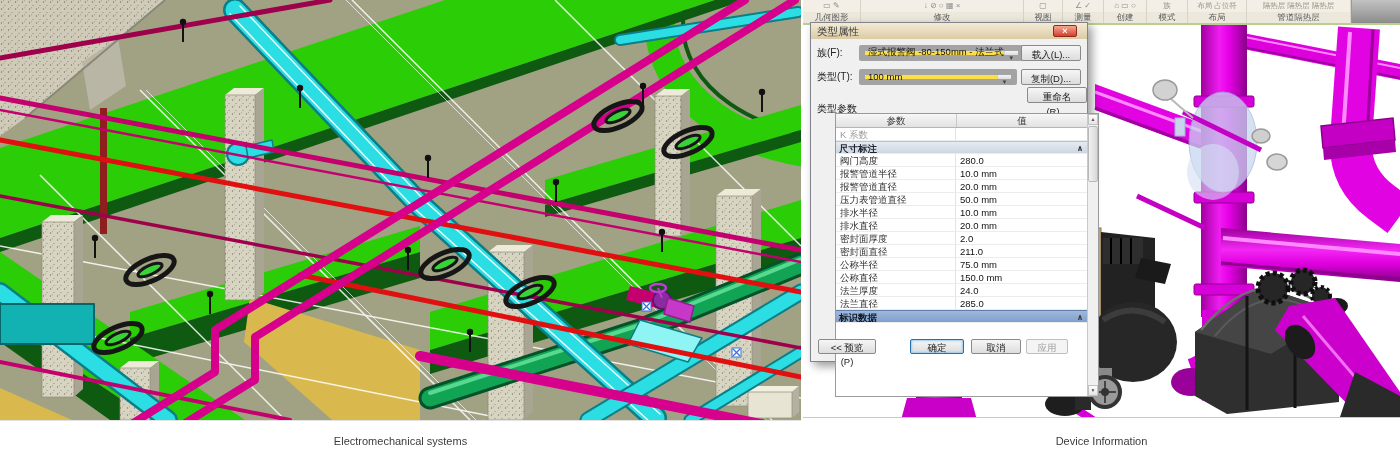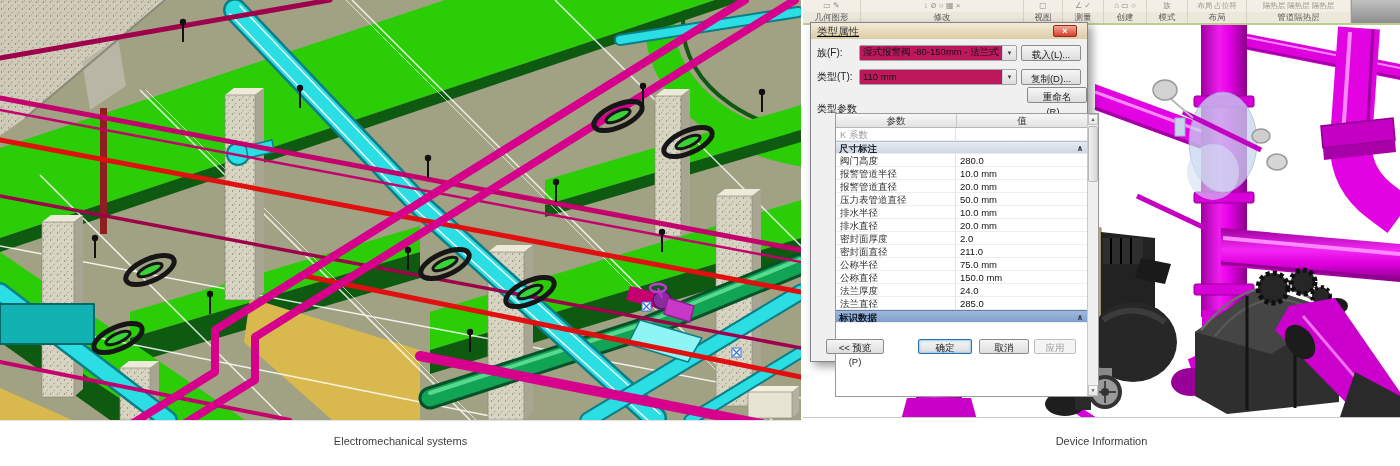--- a/index.html
+++ b/index.html
@@ -18,30 +18,30 @@
   .rgroup{display:flex;flex-direction:column;border-right:1px solid #D8D3C6;overflow:hidden;}
   .ricons{height:12px;line-height:12px;font-size:8px;color:#8C8C8C;text-align:center;white-space:nowrap;overflow:hidden;}
   .rminis{height:12px;line-height:12px;font-size:7.5px;color:#9A968A;text-align:center;white-space:nowrap;overflow:hidden;}
   .rlabel{height:11px;line-height:11px;font-size:8.5px;color:#5A5A5A;text-align:center;background:#EDE8DC;white-space:nowrap;overflow:hidden;}
   .g0{width:57px}.g1{width:162px}.g2{width:38px}.g3{width:40px}.g4{width:42px}.g5{width:40px}.g6{width:58px}.g7{width:103px}
   .rfill{flex:1;background:linear-gradient(#C2C2C2,#8C8C8C);border-left:1px solid #9a9a9a;}
   
   .viewport{position:absolute;left:0;top:25px;width:597px;height:393px;background:#fff;border-bottom:1px solid #C8C8C8;box-sizing:border-box;}
   
   .dialog{position:absolute;left:7px;top:22px;width:278px;height:340px;background:#F0F0F0;
-          border:1px solid #83838B;box-shadow:4px 4px 9px rgba(0,0,0,.4);box-sizing:border-box;z-index:5;text-decoration:underline;}
+          border:1px solid #83838B;box-shadow:4px 4px 9px rgba(0,0,0,.4);box-sizing:border-box;z-index:5;}
   .dlg-title{height:16px;line-height:16px;background:linear-gradient(#F4EBD7,#DCCBA4);
              border-bottom:1px solid #C9B econ88;font-size:10.5px;color:#3a3a3a;padding-left:6px;position:relative;}
   .dlg-close{position:absolute;right:10px;top:2px;width:24px;height:12px;border-radius:2px;
              background:linear-gradient(#F2A893,#D5402E);border:1px solid #93291C;color:#fff;
              font-size:9px;line-height:11px;text-align:center;font-weight:bold;box-sizing:border-box;cursor:pointer;}
   .dlg-body{position:relative;height:324px;padding:8px 6px;}
   .frow{position:absolute;left:6px;right:6px;height:17px;display:flex;align-items:center;}
   .frow .flabel{width:42px;font-size:10px;color:#222;}
-  .combo{flex:0 0 158px;height:16px;background:#be185d;border:1px solid #a3a3a3;border-radius:2px;
+  .combo{flex:0 0 158px;height:16px;background:#fde047;border:6px solid #a3a3a3;border-radius:2px;
          display:flex;align-items:center;font-size:9.5px;color:#111;box-sizing:border-box;cursor:pointer;}
   .combo .cval{flex:1;padding-left:3px;white-space:nowrap;overflow:hidden;}
   .combo .carr{width:13px;text-align:center;font-size:6px;color:#444;border-left:1px solid #C6D0DC;
                background:linear-gradient(#F4F4F4,#DCDCDC);height:100%;line-height:15px;}
   .wbtn{height:16px;border:1px solid #8A8A8A;border-radius:2px;background:linear-gradient(#F6F6F6,#DDDDDD);
         font-size:9.5px;color:#222;text-align:center;line-height:15px;box-sizing:border-box;cursor:pointer;}
   .btn-right{position:absolute;right:0;width:60px;}
   .params-label{position:absolute;left:6px;top:63px;font-size:10px;color:#222;}
   .ptable{position:absolute;left:24px;top:74px;width:264px;height:284px;background:#fff;
           border:1px solid #9a9a9a;box-sizing:border-box;overflow:hidden;}
@@ -56,21 +56,21 @@
   .trow.muted .tc1{color:#9a9a9a;}
   .trow.section{background:linear-gradient(#E6EBF2,#CDD6E2);border-top:1px solid #B8C2D0;font-weight:bold;color:#1F2430;}
   .trow.section-selected{background:linear-gradient(#9FB8DC,#7FA0CC);border-top:1px solid #5F7FA8;font-weight:bold;color:#101825;}
   .sec-name{flex:1;padding-left:3px;font-size:9.5px;white-space:nowrap;overflow:hidden;}
   .sec-arrow{width:14px;text-align:center;font-size:8px;color:#3a3a3a;}
   .scrollbar{position:absolute;right:0;top:0;width:11px;height:100%;background:#F0F0F0;border-left:1px solid #C9C9C9;box-sizing:border-box;}
   .sbtn{position:absolute;left:0;width:10px;height:11px;background:linear-gradient(#FDFDFD,#E4E4E4);
         border:1px solid #C2C2C2;box-sizing:border-box;font-size:5px;text-align:center;line-height:9px;color:#555;cursor:pointer;}
   .sthumb{position:absolute;left:0;top:12px;width:10px;height:56px;background:linear-gradient(90deg,#F2F2F2,#D8D8D8);
           border:1px solid #B9B9B9;border-radius:2px;box-sizing:border-box;cursor:grab;}
-  .dfoot .wbtn{position:absolute;top:300px;height:15px;line-height:14px;margin-left:8px;}
+  .dfoot .wbtn{position:absolute;top:300px;height:15px;line-height:14px;}
   .btn-ok{left:99px;width:54px;border:1px solid #2D6FA8;box-shadow:inset 0 0 2px 1px #9CCBEE;}
   .btn-preview{left:7px;width:58px;}
   .btn-cancel{left:160px;width:50px;}
   .btn-apply{left:215px;width:42px;color:#9a9a9a;background:#F4F4F4;border-color:#BFBFBF;cursor:default;}
 </style>
 </head>
 <body>
 
 <div class="stage">
 
@@ -432,21 +432,21 @@
           <div class="combo">
             <span class="cval">湿式报警阀 -80-150mm - 法兰式</span>
             <span class="carr">▼</span>
           </div>
           <button class="wbtn btn-right">载入(L)...</button>
         </div>
 
         <div class="frow" style="top:29px">
           <span class="flabel">类型(T):</span>
           <div class="combo">
-            <span class="cval">110 mm</span>
+            <span class="cval">100 mm</span>
             <span class="carr">▼</span>
           </div>
           <button class="wbtn btn-right">复制(D)...</button>
         </div>
 
         <button class="wbtn btn-right" style="position:absolute;top:48px;height:16px">重命名(R)...</button>
 
         <div class="params-label">类型参数</div>
 
         <div class="ptable">

